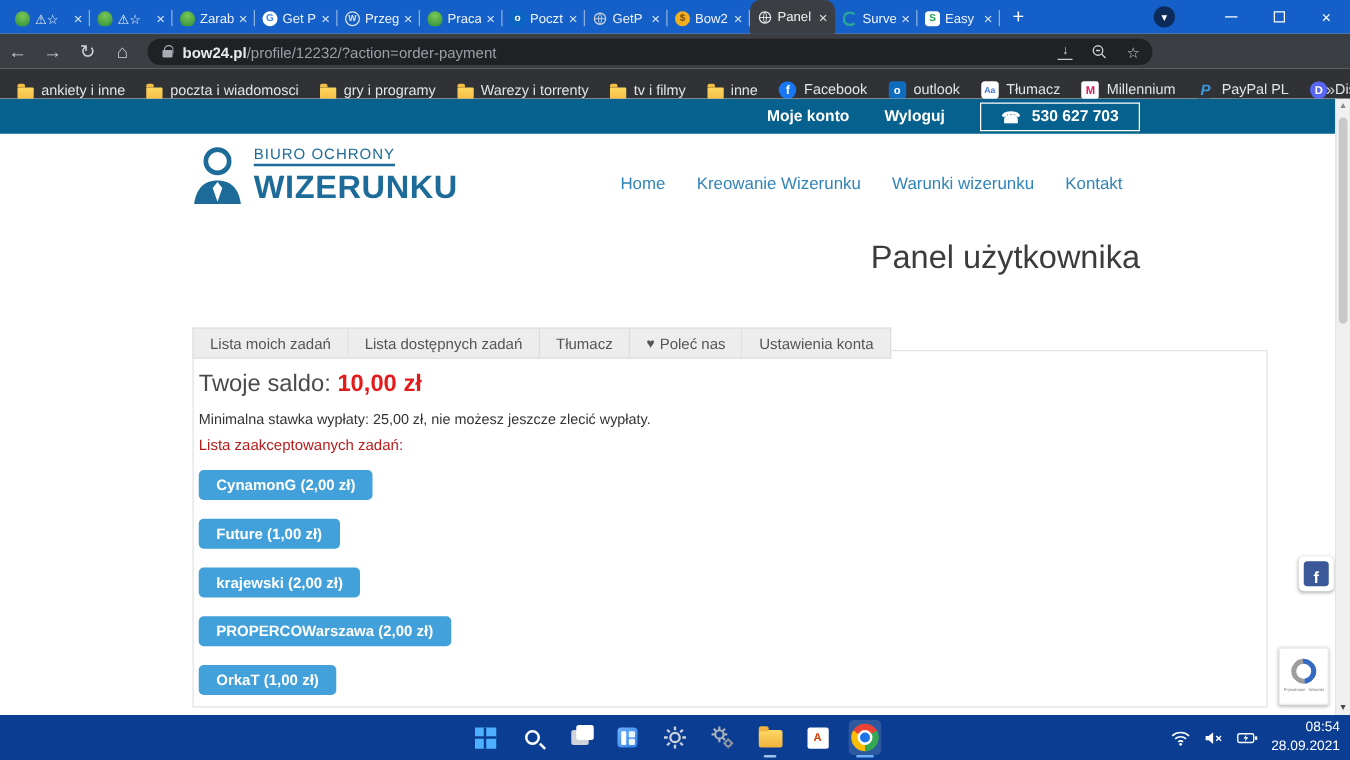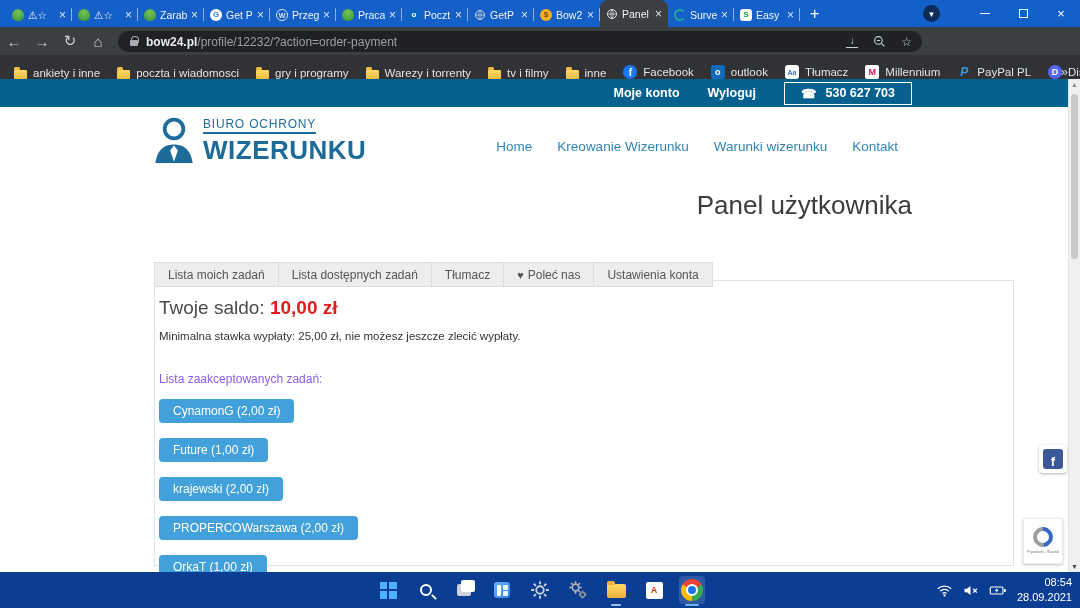--- a/index.html
+++ b/index.html
@@ -81,23 +81,23 @@
   .fb-link{position:absolute;top:157px;left:154px;width:758px;text-align:center;font-size:12px;color:#3579b8}
   .content-tabs{position:absolute;top:183px;left:154px;display:flex;z-index:2}
   .stab{font-size:12px;color:#555;background:#ededed;border:1px solid #ddd;border-left:none;padding:5px 13px;height:25px;white-space:nowrap;display:flex;align-items:center;gap:4px}
   .stab:first-child{border-left:1px solid #ddd}
   .stab.active{background:#fff;border-bottom:1px solid #fff}
   .heart{color:#555;font-size:11px}
   .panel{position:absolute;top:201px;left:154px;width:860px;height:286px;background:#fff;border:1px solid #e2e2e2;padding:16px 4px;z-index:1}
   .saldo{font-size:19px;color:#4a4a4a}
   .saldo .amount{color:#e21b1b;font-weight:bold}
   .note{font-size:11.5px;color:#333;margin-top:11px}
-  .list-label{font-size:12px;color:#8b5cf6;margin-top:30px}
+  .list-label{font-size:12px;color:#b91c1c;margin-top:7px}
   .tasks{margin-top:13px;display:flex;flex-direction:column;gap:15px;align-items:flex-start}
-  .taskbtn{background:#42a1da;color:#fff;font-weight:normal;font-size:12px;padding:5px 14px;border-radius:4px;border:none;cursor:pointer}
+  .taskbtn{background:#42a1da;color:#fff;font-weight:bold;font-size:12px;padding:5px 14px;border-radius:4px;border:none;cursor:pointer}
 
   
   .fbwidget{position:absolute;top:445px;left:1039px;width:28px;height:28px;background:#fff;border-radius:4px;box-shadow:0 1px 3px rgba(0,0,0,.3);display:flex;align-items:center;justify-content:center}
   .fbwidget .fsq{width:20px;height:20px;background:#3b5998;border-radius:3px;color:#fff;font-weight:bold;font-size:13px;display:flex;align-items:flex-end;justify-content:center;line-height:1.1}
   .recaptcha{position:absolute;top:518px;left:1023px;width:40px;height:46px;background:#fff;border:1px solid #ececec;border-radius:2px;box-shadow:0 1px 3px rgba(0,0,0,.25);display:flex;flex-direction:column;align-items:center;justify-content:center;gap:2px}
   .rc-logo{width:20px;height:20px;border-radius:50%;border:4px solid #9e9e9e;border-top-color:#356ac3;border-right-color:#356ac3;transform:rotate(40deg)}
   .rc-text{font-size:6px;color:#777;transform:scale(.55);white-space:nowrap}
 
   
   .pscroll{position:absolute;top:79px;right:0;width:12px;height:493px;background:#f0f0f0;border-left:1px solid #e3e3e3}

